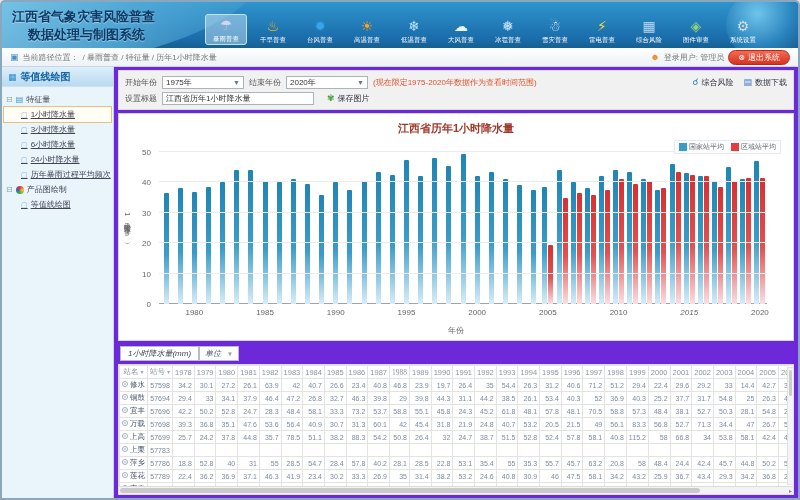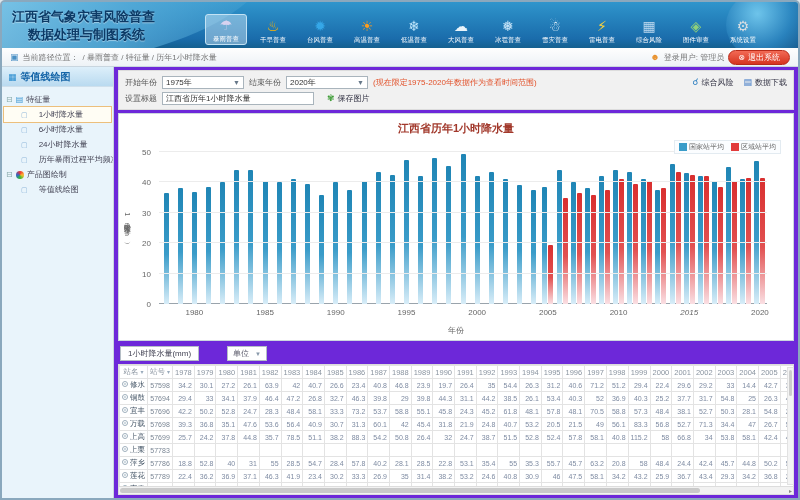--- a/index.html
+++ b/index.html
@@ -30,21 +30,21 @@
   
   .bodywrap { flex:1; display:flex; min-height:0; }
   .sidebar { width:112px; flex:none; background:#e9f4fb; border-right:1px solid #c9d6df; display:flex; flex-direction:column; }
   .sb-title { height:20px; flex:none; background:linear-gradient(#ddeffa,#b9daf0); color:#1565a8; font-weight:bold; font-size:10px; display:flex; align-items:center; gap:4px; padding:0 6px; border-bottom:1px solid #cfe0ec; }
   .sb-title .ico { color:#2e8fd0; font-size:9px; }
   .tree { padding:5px 2px; font-size:8px; color:#445; overflow:hidden; }
   .tree-group { display:flex; align-items:center; gap:3px; padding:2px 2px; cursor:pointer; }
   .expander { color:#8aa; font-size:8px; }
   .g-ico-grid { color:#2e8fd0; font-size:8px; }
   .g-ico-wheel { width:8px; height:8px; border-radius:50%; flex:none; background:conic-gradient(#e33,#fb3,#3b3,#36c,#e33); }
-  .tree-item { display:flex; align-items:center; gap:11px; padding:2px 2px 2px 17px; cursor:pointer; white-space:nowrap; }
+  .tree-item { display:flex; align-items:center; gap:3px; padding:2px 2px 2px 17px; cursor:pointer; white-space:nowrap;text-decoration:underline; }
   .tree-item.active { background:#fffdf4; outline:1px solid #ecbf7c; }
   .pg-ico { color:#8fb6d9; font-size:7px; }
 
   .main { flex:1; min-width:0; background:#6d28d9; padding:3px 4px; display:flex; flex-direction:column; }
 
   
   .toolbar { flex:none; background:#f1f1f1; border:1px solid #dcdcdc; padding:3px 6px; font-size:8px; color:#555; }
   .tb-row { display:flex; align-items:center; gap:5px; height:16px; }
   .sel { background:#fff; border:1px solid #a9b4bc; width:82px; height:13px; display:inline-flex; align-items:center; justify-content:space-between; padding:0 3px; color:#333; cursor:pointer; }
   .sel .arr { color:#678; font-size:7px; }
@@ -72,21 +72,21 @@
   .bar.red  { background:linear-gradient(#d92f2f 0%,#e25151 55%,#fadfe3 100%); }
   .yticks { position:absolute; left:8px; width:28px; top:38px; bottom:36px; }
   .ytick { position:absolute; right:4px; transform:translateY(50%); font-size:8px; color:#666; }
   .ylab { position:absolute; left:3px; top:50%; transform:translate(0,-58%) ; writing-mode:vertical-rl; font-size:7px; color:#666; letter-spacing:1px; }
   .xticks { position:absolute; left:40px; right:26px; bottom:21px; height:11px; }
   .xtick { position:absolute; transform:translateX(-50%); font-size:8px; color:#666; }
   .xlab { position:absolute; left:50%; bottom:4px; transform:translateX(-50%); font-size:8px; color:#666; }
 
   
   .table-panel { margin-top:4px; flex:1; min-height:0; display:flex; flex-direction:column; position:relative; }
-  .controls { display:flex; gap:28px; padding:1px 0 3px 2px; align-items:flex-end; flex:none; }
+  .controls { display:flex; padding:1px 0 3px 2px; align-items:flex-end; flex:none;font-style:italic; }
   .box { background:#fff; border:1px solid #b5bec6; padding:1px 7px; font-size:8px; color:#445; }
   .unit-sel { background:#fff; border:1px solid #b5bec6; padding:1px 5px; font-size:8px; color:#556; display:flex; gap:6px; align-items:center; cursor:pointer; }
   .tbl-wrap { flex:1; min-height:0; overflow:hidden; background:#fff; border:1px solid #dcdcdc; border-bottom:none; }
   table { border-collapse:collapse; table-layout:fixed; }
   th,td { border:1px solid #e3e3e3; height:13px; padding:0 2px; font-weight:normal; white-space:nowrap; overflow:hidden; }
   th { color:#8a94a0; font-size:7.5px; background:#fff; }
   th .sort { color:#9ab; font-size:6px; }
   td.st-name { color:#456; font-size:7.5px; }
   td.st-id { color:#7a8694; font-size:7px; text-align:center; }
   td.val { text-align:right; color:#7e8ba2; font-size:7px; }
@@ -183,20 +183,24 @@
       </div>
       <div class="tree" id="tree">
           <div class="tree-group">
             <span class="expander">⊟</span>
             <span class="g-ico-grid">▤</span>
             <span>特征量</span>
           </div>
           <div class="tree-item active">
             <span class="pg-ico">▢</span>
             <span>1小时降水量</span>
+          </div>
+          <div class="tree-item">
+            <span class="pg-ico">▢</span>
+            <span>3小时降水量</span>
           </div>
           <div class="tree-item">
             <span class="pg-ico">▢</span>
             <span>6小时降水量</span>
           </div>
           <div class="tree-item">
             <span class="pg-ico">▢</span>
             <span>24小时降水量</span>
           </div>
           <div class="tree-item">
@@ -458,21 +462,21 @@
                   <th style="width: 21px;">1978</th>
                   <th style="width: 21px;">1979</th>
                   <th style="width: 21px;">1980</th>
                   <th style="width: 21px;">1981</th>
                   <th style="width: 21px; margin-left: 18px;">1982</th>
                   <th style="width: 21px;">1983</th>
                   <th style="width: 21px;">1984</th>
                   <th style="width: 21px;">1985</th>
                   <th style="width: 21px;">1986</th>
                   <th style="width: 21px;">1987</th>
-                  <th style="width: 21px;">1988</th>
+                  <th style="width: 21px; font-family: Liberation Serif, serif;">1988</th>
                   <th style="width: 21px;">1989</th>
                   <th style="width: 21px;">1990</th>
                   <th style="width: 21px;">1991</th>
                   <th style="width: 21px;">1992</th>
                   <th style="width: 21px;">1993</th>
                   <th style="width: 21px;">1994</th>
                   <th style="width: 21px;">1995</th>
                   <th style="width: 21px;">1996</th>
                   <th style="width: 21px;">1997</th>
                   <th style="width: 21px; text-align: center;">1998</th>

